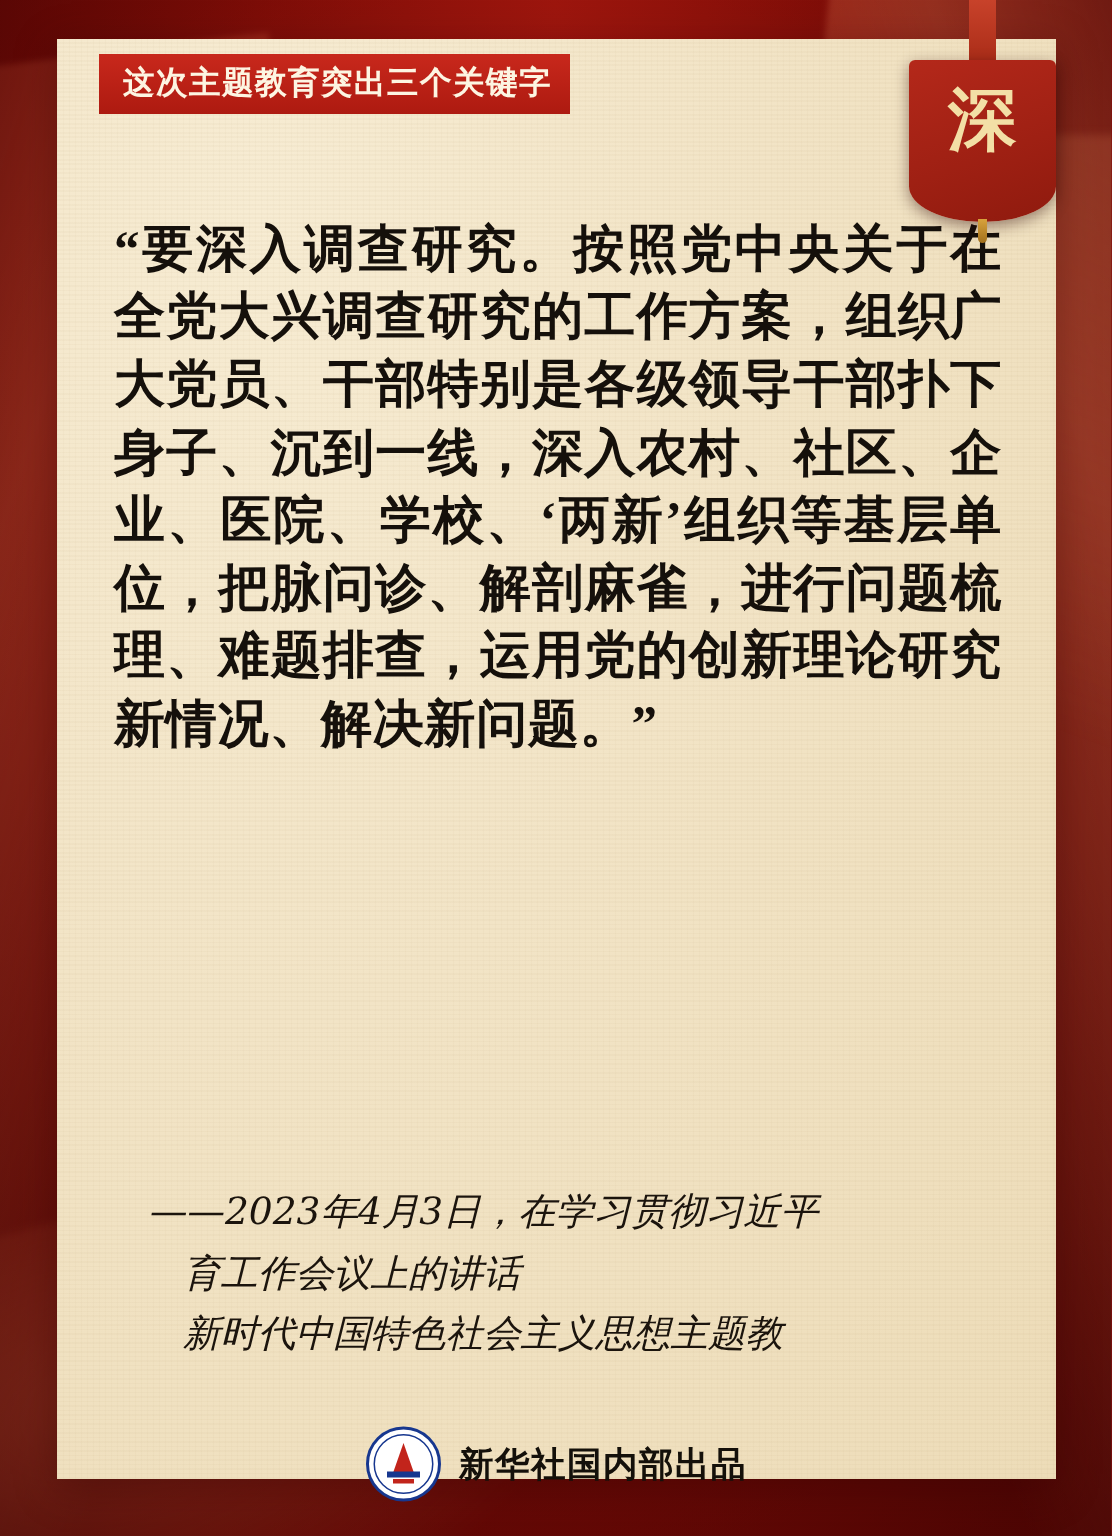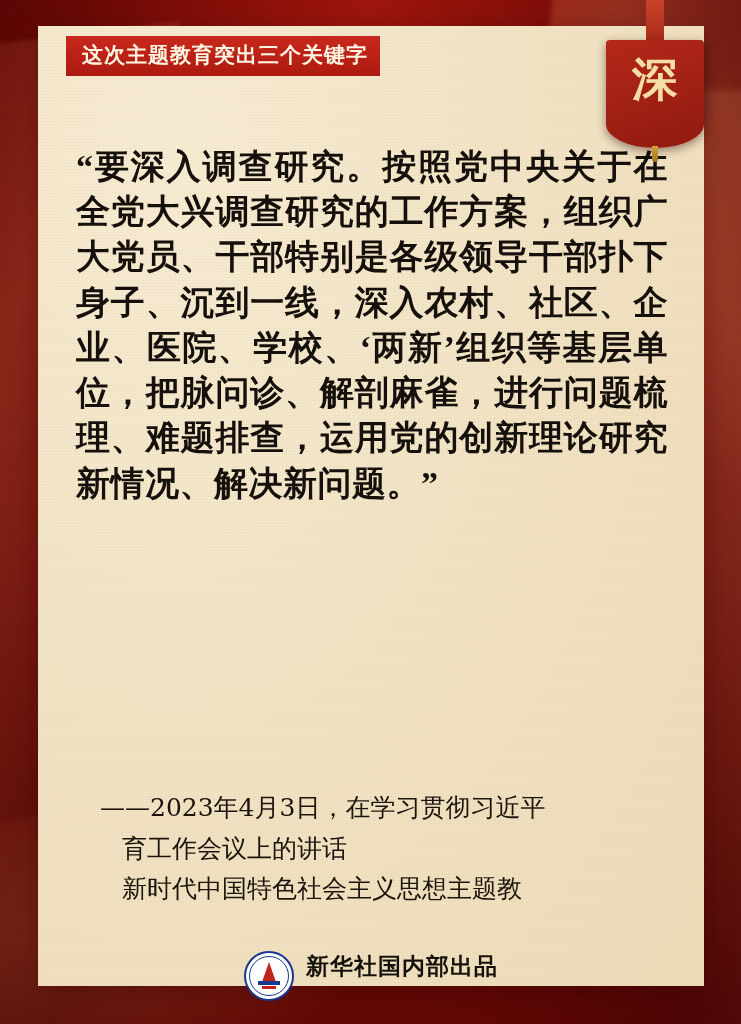--- a/index.html
+++ b/index.html
@@ -160,29 +160,31 @@
     position: absolute;
     left: 62px;
     top: 762px;
     width: 566px;
     z-index: 3;
     font-family: "DejaVu Serif", "Liberation Serif", serif;
     font-size: 25px;
     line-height: 1.62;
     color: #1b140d;
     text-indent: 0;
+    font-style: italic;
   }
   .attrib .line2 { text-indent: 22px; display: block; }
 
   
   .footer {
     position: absolute;
     left: 0; right: 0;
     top: 925px;
     display: flex;
+    align-items: center;
     justify-content: center;
     gap: 12px;
     z-index: 3;
   }
   .xinhua-logo {
     width: 46px; height: 46px;
     border-radius: 50%;
     background: #ffffff;
     border: 2px solid #17378f;
     position: relative;

